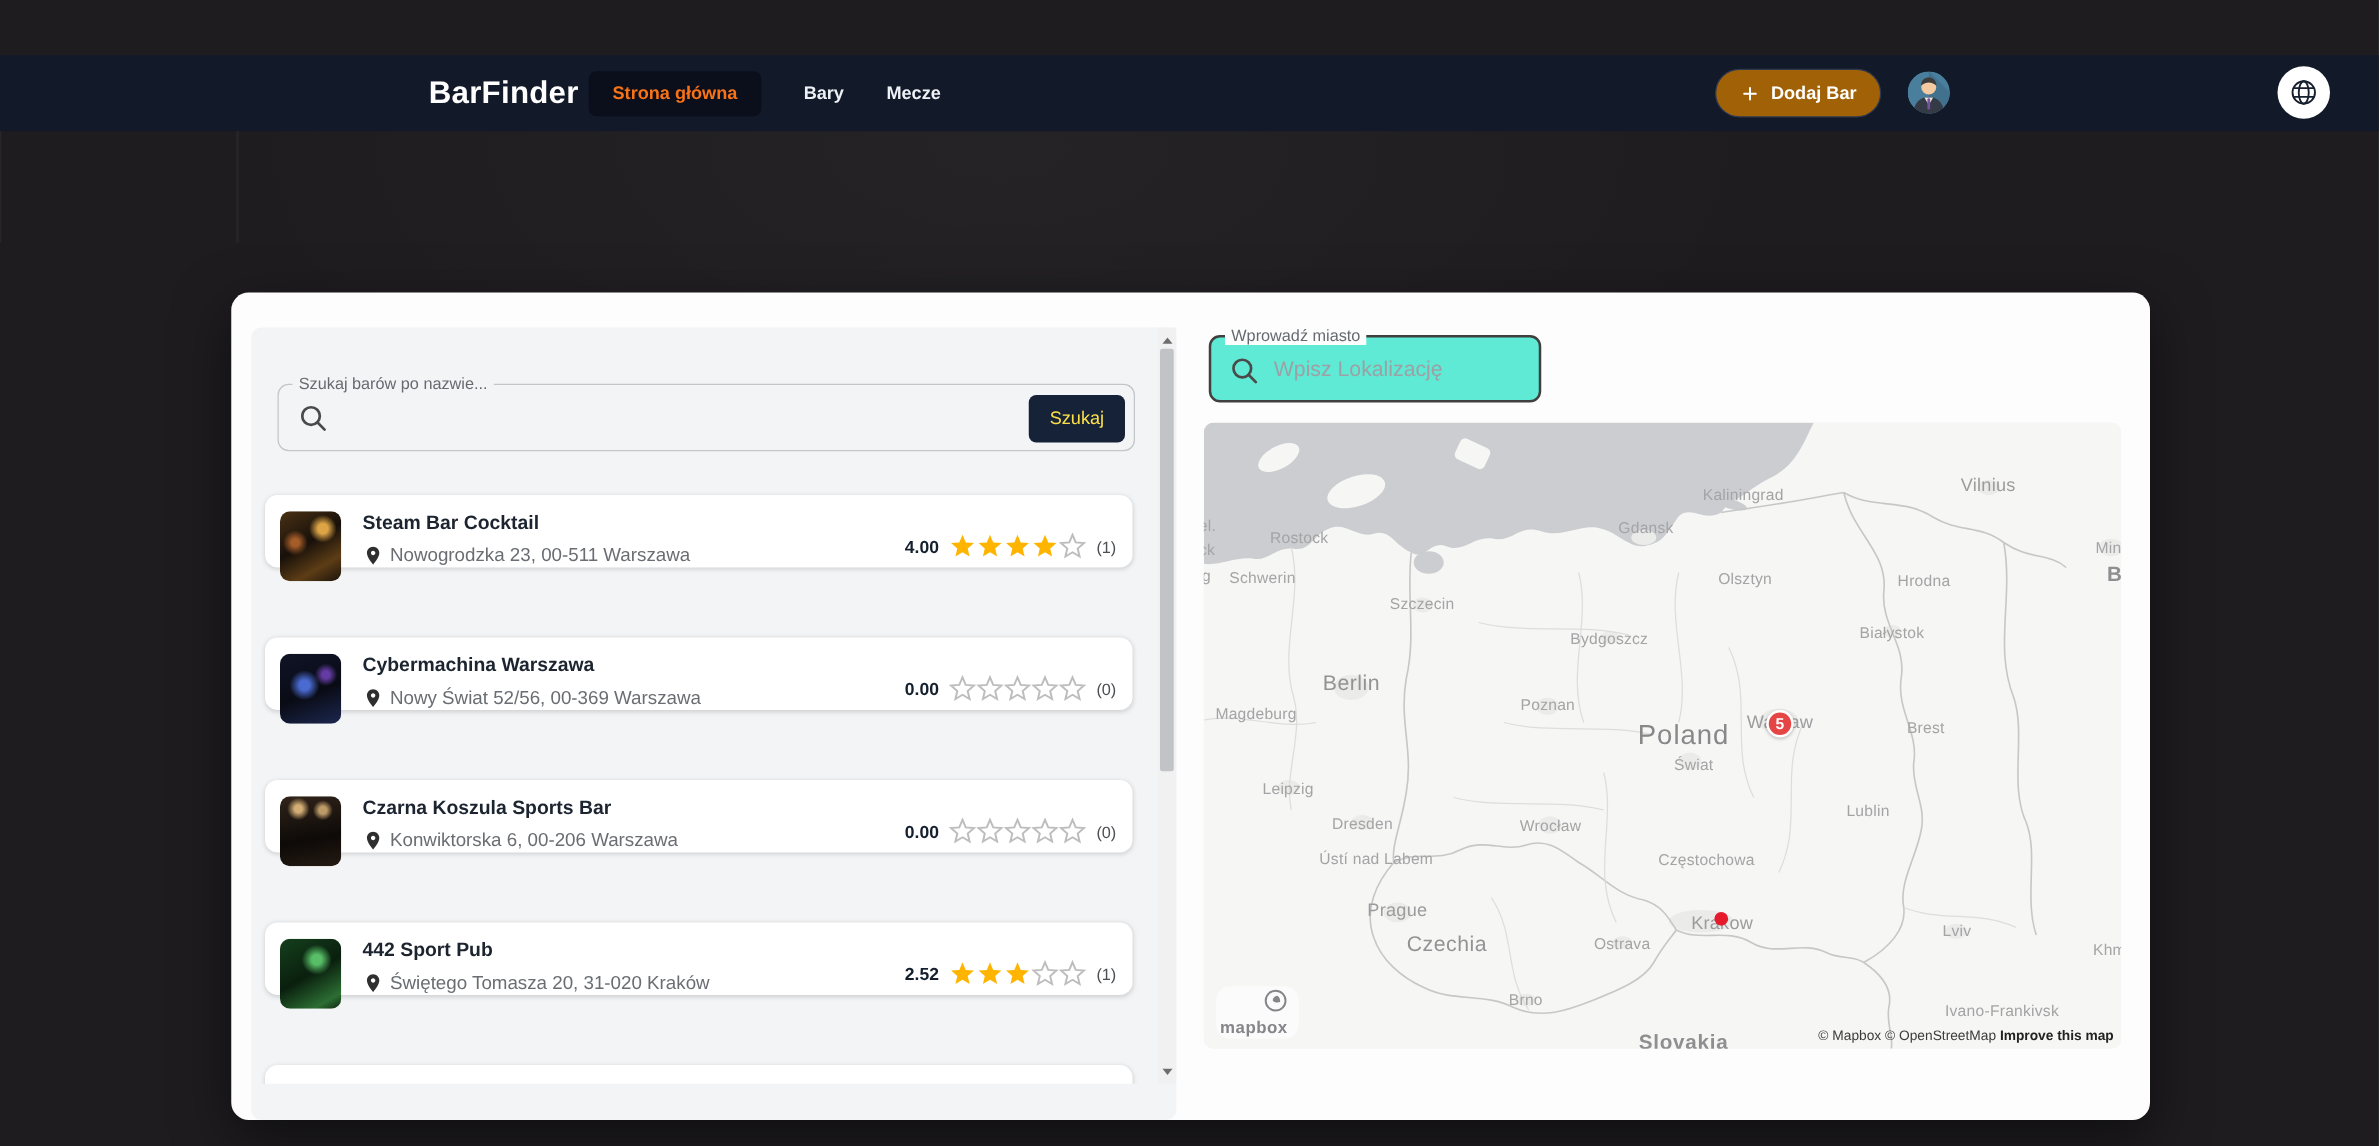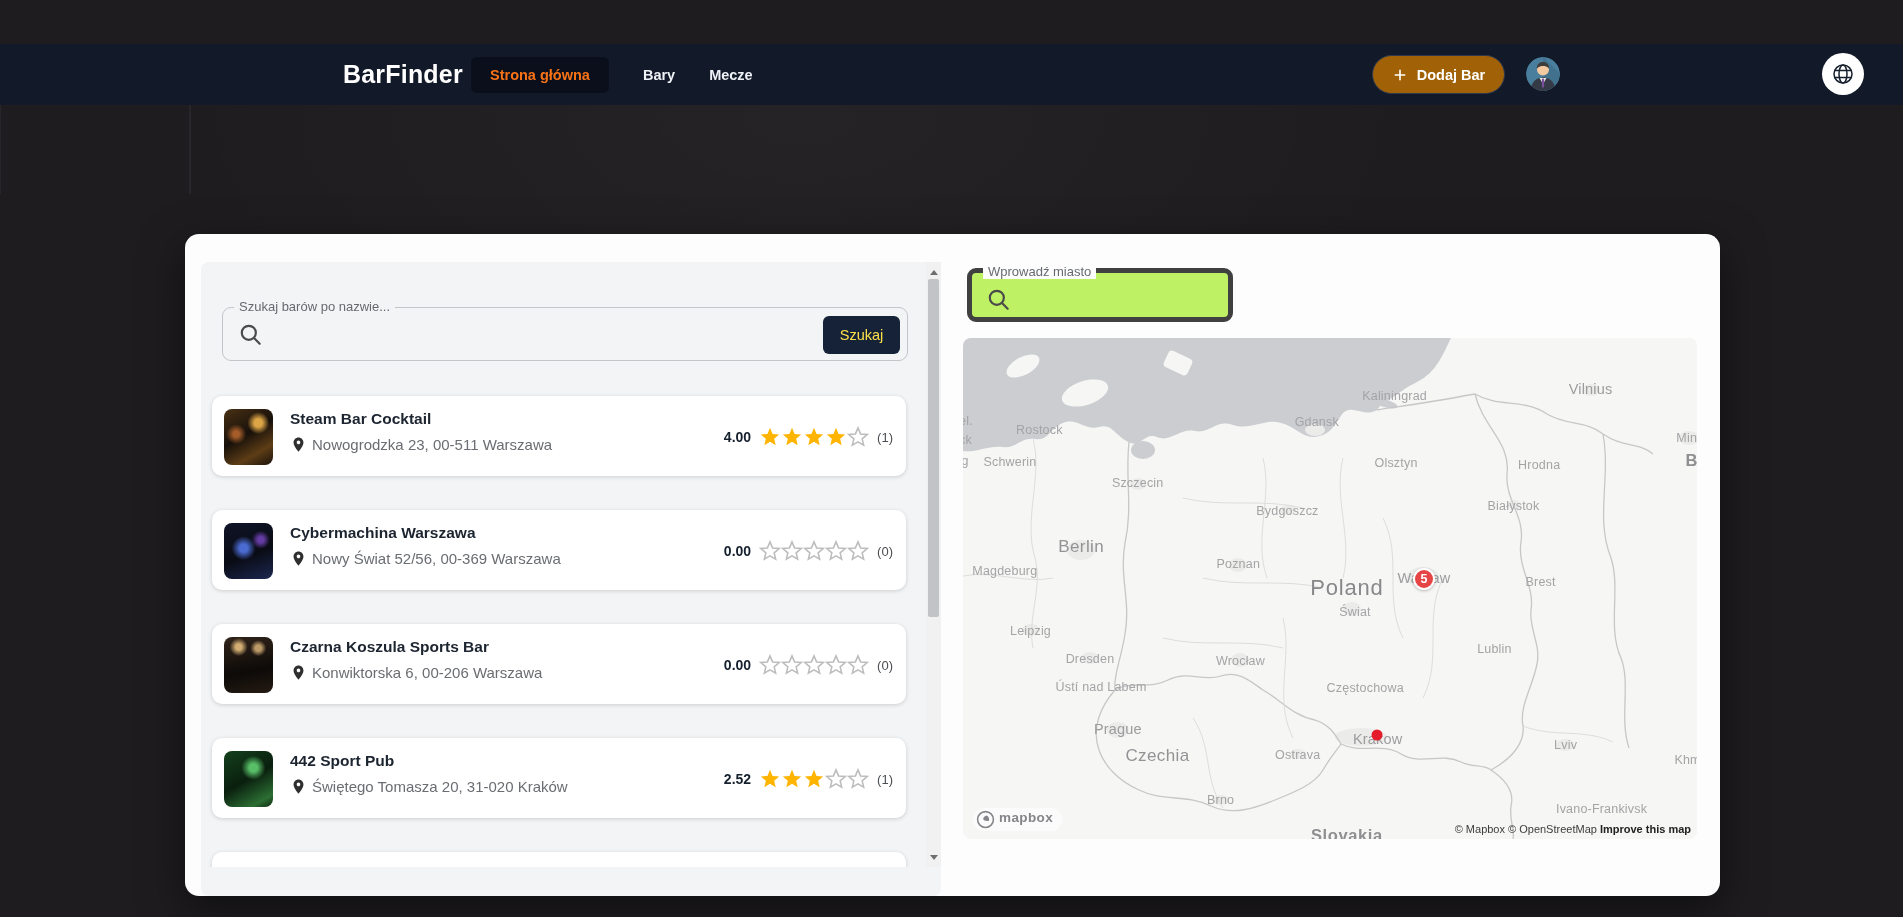--- a/index.html
+++ b/index.html
@@ -46,21 +46,21 @@
                 border:1px solid #c3c6c9; border-radius:9px; background:transparent; }
   .field-label { position:absolute; top:-9px; left:11px; background:#f3f4f6; padding:0 5px;
                  font-size:13px; color:#666a70; }
   .search-box .mag { position:absolute; left:15px; top:14px; }
   .search-input { position:absolute; left:50px; top:1px; width:400px; height:50px; border:0;
                   background:transparent; outline:none; font-size:16px; color:#222; }
   .szukaj-btn { position:absolute; right:7px; top:8px; width:77px; height:38px;
                 background:#152238; color:#fde047; border:0; border-radius:6px;
                 font-size:14.5px; cursor:pointer; }
 
-  .bar-item { position:absolute; left:11px; width:694px; height:80px; background:#fff;
+  .bar-item { position:absolute; left:11px; width:694px; height:58px; background:#fff;
               border-radius:10px; box-shadow:0 1px 4px rgba(0,0,0,.16); cursor:pointer; }
   .bar-thumb { position:absolute; left:12px; top:13px; width:49px; height:56px; border-radius:8px; }
   .thumb-0 { background:
       radial-gradient(circle at 70% 25%, rgba(255,190,80,.85) 0 4px, rgba(255,190,80,0) 11px),
       radial-gradient(circle at 25% 45%, rgba(255,140,60,.6) 0 3px, rgba(255,140,60,0) 10px),
       linear-gradient(150deg,#4a3114 0%,#17100a 45%,#5d3d16 75%,#1b130b 100%); }
   .thumb-1 { background:
       radial-gradient(circle at 40% 45%, rgba(90,130,255,.8) 0 4px, rgba(90,130,255,0) 12px),
       radial-gradient(circle at 75% 30%, rgba(160,90,255,.6) 0 3px, rgba(160,90,255,0) 9px),
       linear-gradient(160deg,#101428 0%,#090b14 55%,#1c2750 100%); }
@@ -89,21 +89,21 @@
   .sb-arrow.up { top:2px; } .sb-arrow.down { bottom:2px; }
   .tri-up { width:0; height:0; border-left:4px solid transparent; border-right:4px solid transparent;
             border-bottom:5px solid #6e6e6e; }
   .tri-down { width:0; height:0; border-left:4px solid transparent; border-right:4px solid transparent;
               border-top:5px solid #6e6e6e; }
   .sb-thumb { position:absolute; left:2px; top:17px; width:11px; height:338px;
               background:#c2c3c6; border-radius:2px; cursor:pointer; }
 
   
   .city-field { position:absolute; left:782px; top:34px; width:266px; height:54px;
-                border:5px solid #404040; border-radius:9px; background:#bef264; }
+                border:2px solid #404040; border-radius:9px; background:#5eead4; }
   .city-field .field-label { background:#fdfdfe; }
   .city-field .mag { position:absolute; left:14px; top:14px; }
   .city-input { position:absolute; left:50px; top:1px; width:200px; height:50px; border:0;
                 background:transparent; outline:none; font-size:17px; color:#333; }
   .city-input::placeholder { color:#9da0a4; opacity:1; }
 
   
   #map { position:absolute; left:778px; top:104px; width:734px; height:501px;
          background:#f6f6f5; border-radius:8px; overflow:hidden; }
   #map svg.map-art { position:absolute; inset:0; }
@@ -114,23 +114,23 @@
   .map-label.lg { font-size:17px; color:#939395; letter-spacing:.4px; }
   .map-label.cty { font-size:16.5px; color:#8f8f92; font-weight:bold; letter-spacing:.6px; }
   .map-label.xl { font-size:22px; color:#88888b; letter-spacing:.8px; }
   .cluster-marker { position:absolute; transform:translate(-50%,-50%); width:22px; height:22px;
                     border-radius:50%; background:#e64545; border:2px solid #fff;
                     box-shadow:0 1px 3px rgba(0,0,0,.25); color:#fff; font-size:12.5px;
                     font-weight:bold; display:flex; align-items:center; justify-content:center;
                     cursor:pointer; z-index:3; }
   .dot-marker { position:absolute; transform:translate(-50%,-50%); width:11px; height:11px;
                 border-radius:50%; background:#e51a2b; cursor:pointer; z-index:3; }
-  .mapbox-logo { position:absolute; left:10px; bottom:8px; display:flex; align-items:flex-start;
+  .mapbox-logo { position:absolute; left:10px; bottom:8px; display:flex; align-items:flex-end;
                  gap:4px; background:rgba(255,255,255,.55); border-radius:11px;
-                 padding:2px 9px 2px 3px; cursor:pointer; }
+                 padding:2px 9px 2px 3px; cursor:pointer;flex-direction:column; }
   .mapbox-logo span { color:#86868a; font-size:13.5px; font-weight:bold; letter-spacing:.4px; }
   .map-attrib { position:absolute; right:6px; bottom:4px; font-size:11px; color:#3c3c3c; }
   .map-attrib a { color:#3c3c3c; text-decoration:none; cursor:pointer; }
   .map-attrib .improve { font-weight:bold; color:#222; }
 </style>
 </head>
 <body>
 <div id="stage">
 
 <svg class="bg-hex">
@@ -364,20 +364,21 @@
           </div>
     </div>
   </div>
 
   <div class="city-field">
     <span class="field-label">Wprowadź miasto</span>
     <svg class="mag" width="26" height="26" viewBox="0 0 24 24">
       <circle cx="10" cy="10" r="6.5" fill="none" stroke="#4a4a4a" stroke-width="2"></circle>
       <path d="M15 15 L20 20" stroke="#4a4a4a" stroke-width="2" stroke-linecap="round"></path>
     </svg>
+    <input class="city-input" type="text" placeholder="Wpisz Lokalizację" style="">
   </div>
 
   <div id="map">
     <svg class="map-art" width="734" height="501" viewBox="0 0 734 501">
       <rect width="734" height="501" fill="#f6f6f5"></rect>
 
       <path d="M0,0 H488 C480,16 474,34 454,44 C436,53 432,60 420,64 L414,72 C400,80 390,66 380,75
                C372,86 368,96 356,98 C342,103 332,88 318,85 C302,80 288,93 270,87 C252,81 248,96 232,93
                C216,90 208,105 194,99 C182,94 178,109 168,105 C152,99 150,85 136,89 C122,93 114,79 100,85
                C86,91 86,103 72,101 C58,99 52,111 40,109 C26,107 12,115 0,113 Z" fill="#cbcdd0"></path>

